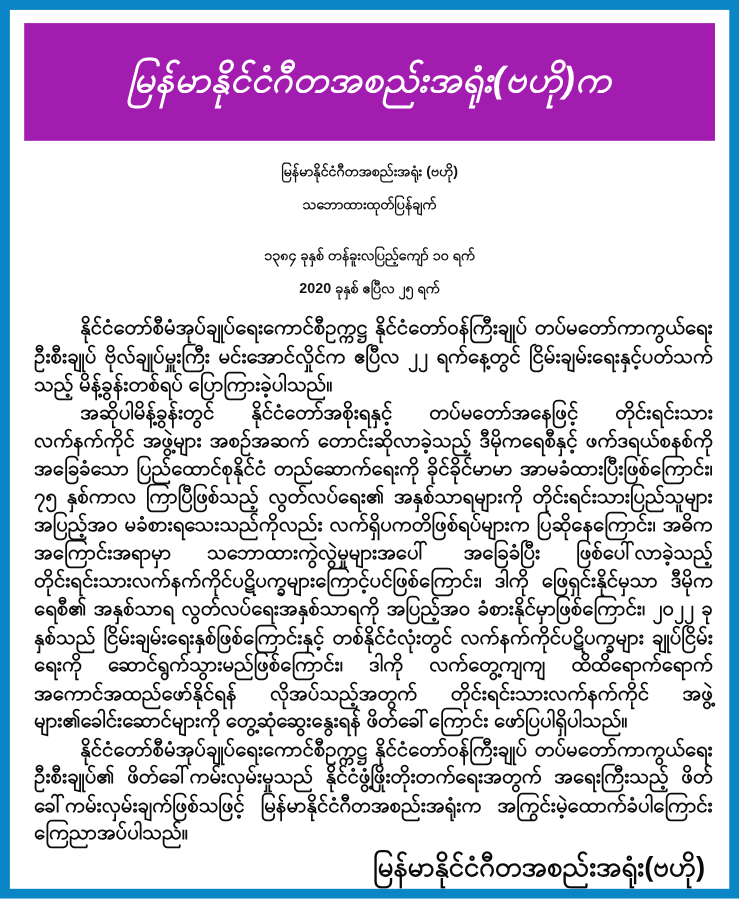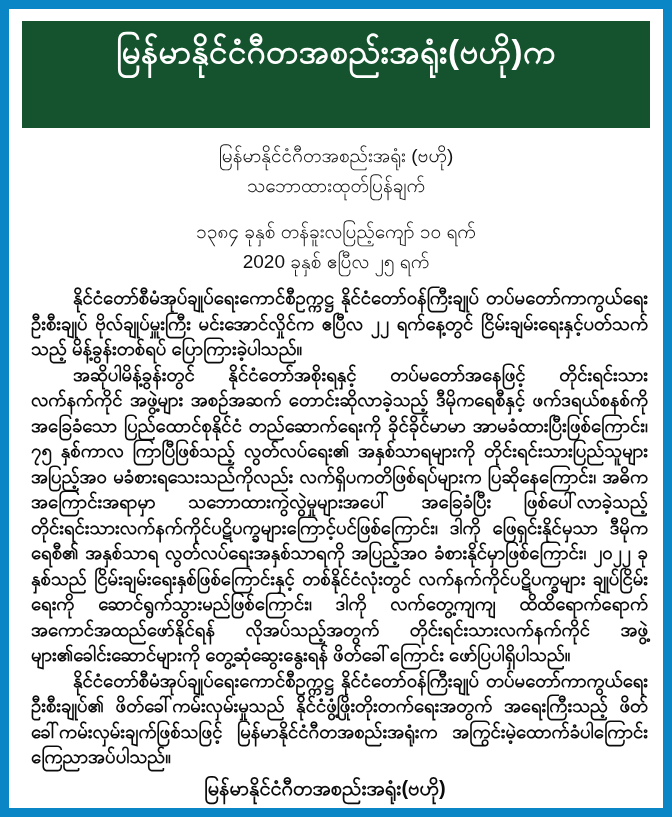--- a/index.html
+++ b/index.html
@@ -12,65 +12,67 @@
     position: relative;
     width: 672px;
     height: 817px;
     box-sizing: border-box;
     background: #ffffff;
     border: 9px solid #0a86c6;
     overflow: hidden;
   }
   .banner {
     margin: 12px 13px 0 13px;
-    background: #14532d;
+    background: #a21caf;
     color: #ffffff;
     text-align: center;
     padding: 9px 14px 12px 14px;
     box-sizing: border-box;
     min-height: 107px;
     display: flex;
+    flex-direction: column;
     justify-content: center;
+    font-style: italic;
   }
   .banner .line {
     font-size: 33px;
     font-weight: 700;
     line-height: 44px;
     letter-spacing: 0.5px;
   }
   .heading-block {
     margin-top: 13px;
     text-align: center;
     color: #111111;
   }
   .heading-block .h-line {
-    font-size: 19px;
-    font-weight: 400;
+    font-size: 13px;
+    font-weight: 700;
     line-height: 30px;
   }
   .heading-block .date-group {
     margin-top: 16px;
   }
   .content {
     margin: 8px 15px 0 22px;
     color: #0b0b0b;
   }
   .content p {
     margin: 0;
     font-size: 18.5px;
     font-weight: 600;
     line-height: 25.5px;
     text-align: justify;
     text-indent: 42px;
     word-break: break-word;
   }
   .signature {
     margin: 4px 22px 0 0;
-    text-align: center;
-    font-size: 20px;
+    text-align: right;
+    font-size: 25px;
     font-weight: 700;
     color: #0b0b0b;
     line-height: 28px;
   }
 </style>
 </head>
 <body>
 
 <div class="page">
 

